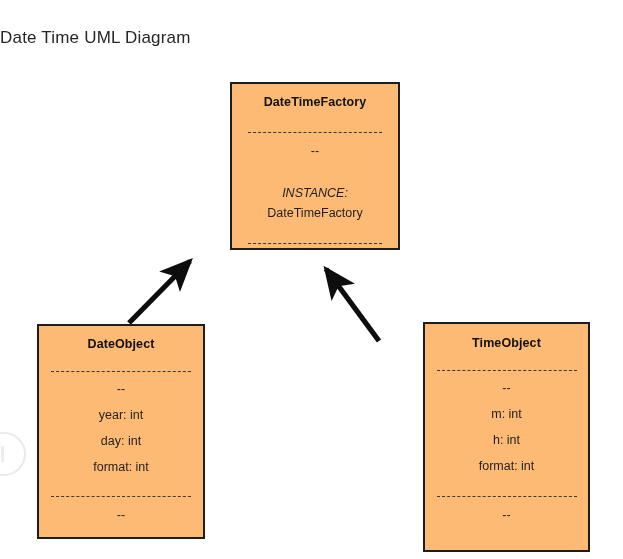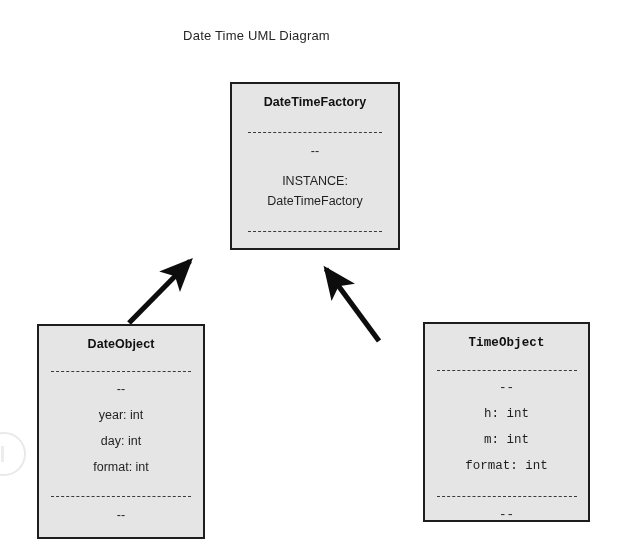--- a/index.html
+++ b/index.html
@@ -22,32 +22,32 @@
     inset: 0;
     background: #ffffff;
   }
 
   
   .diagram-title {
     position: absolute;
     left: 0;
     top: 28px;
     width: 513px;
-    text-align: center;
-    font-size: 13px;
+    text-align: left;
+    font-size: 17px;
     font-weight: 400;
     color: #262626;
     letter-spacing: 0.2px;
   }
 
   
   .uml-box {
     position: absolute;
     box-sizing: border-box;
-    background: #e5e5e5;
+    background: #fdba74;
     border: 2px solid #1d1d1d;
     overflow: hidden;
   }
 
   .uml-title {
     text-align: center;
     font-size: 12.5px;
     font-weight: bold;
     color: #111111;
     letter-spacing: 0.1px;
@@ -70,21 +70,21 @@
   
   #box-factory {
     left: 230px;
     top: 82px;
     width: 170px;
     height: 168px;
   }
   #box-factory .uml-title { margin-top: 11px; }
   #box-factory .sep-1 { width: 134px; margin-top: 23px; }
   #box-factory .r-dash-1 { margin-top: 11px; }
-  #box-factory .r-instance { margin-top: 16px; }
+  #box-factory .r-instance { margin-top: 28px; font-style: italic; }
   #box-factory .r-instance-type { margin-top: 6px; }
   #box-factory .sep-2 { width: 134px; margin-top: 23px; }
   #box-factory .r-dash-2 { margin-top: 11px; }
 
   
   #box-date {
     left: 37px;
     top: 324px;
     width: 168px;
     height: 215px;
@@ -94,22 +94,21 @@
   #box-date .r-dash-1 { margin-top: 10px; }
   #box-date .r-attr { margin-top: 12px; }
   #box-date .sep-2 { width: 140px; margin-top: 22px; }
   #box-date .r-dash-2 { margin-top: 11px; }
 
   
   #box-time {
     left: 423px;
     top: 322px;
     width: 167px;
-    height: 200px;
-    font-family: Liberation Mono, monospace;
+    height: 230px;
   }
   #box-time .uml-title { margin-top: 12px; }
   #box-time .sep-1 { width: 140px; margin-top: 20px; }
   #box-time .r-dash-1 { margin-top: 10px; }
   #box-time .r-attr { margin-top: 12px; }
   #box-time .sep-2 { width: 140px; margin-top: 23px; }
   #box-time .r-dash-2 { margin-top: 11px; }
 
   
   .arrows {
@@ -180,22 +179,22 @@
     <div class="uml-row r-attr">day: int</div>
     <div class="uml-row r-attr">format: int</div>
     <div class="uml-sep sep-2"></div>
     <div class="uml-row r-dash-2">--</div>
   </div>
 
   <div class="uml-box" id="box-time">
     <div class="uml-title">TimeObject</div>
     <div class="uml-sep sep-1"></div>
     <div class="uml-row r-dash-1">--</div>
+    <div class="uml-row r-attr">m: int</div>
     <div class="uml-row r-attr">h: int</div>
-    <div class="uml-row r-attr">m: int</div>
     <div class="uml-row r-attr">format: int</div>
     <div class="uml-sep sep-2"></div>
     <div class="uml-row r-dash-2">--</div>
   </div>
 
   <div class="edge-watermark"></div>
 
 </div>
 
 </body></html>

